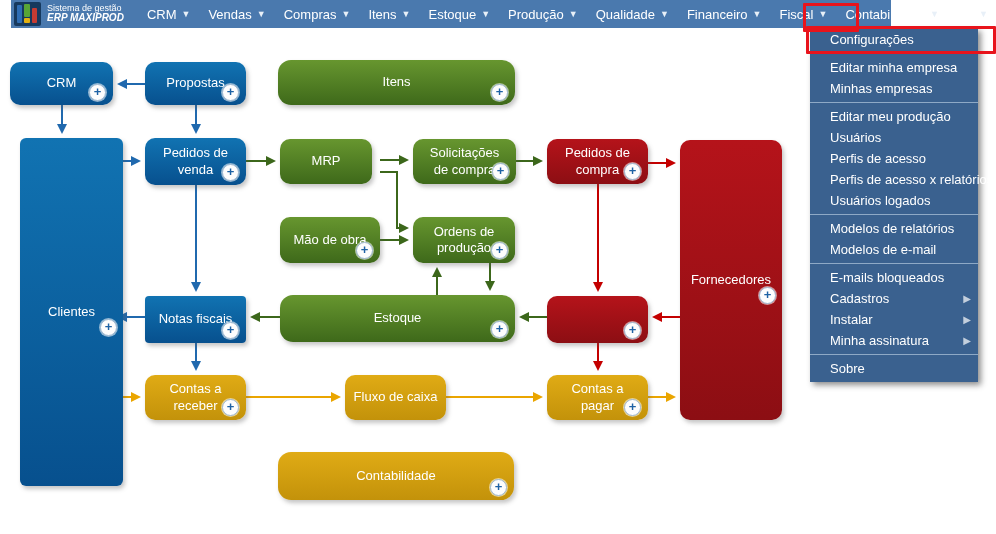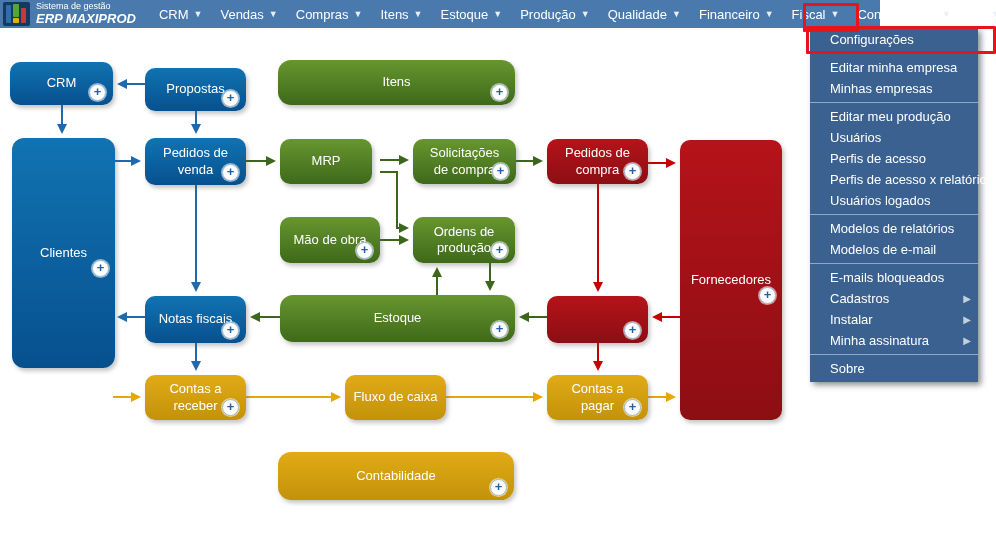--- a/index.html
+++ b/index.html
@@ -1,32 +1,32 @@
 <!DOCTYPE html>
 <html style="--navbar-bg: #4a79ae; --menu-bg: #3a618f; --annotation-red: #e8141c; --node-blue-top: #1173b2; --node-blue-bottom: #07508e; --node-green-top: #67962f; --node-green-bottom: #3e691a; --node-red-top: #b5131a; --node-red-bottom: #8c0e13; --node-gold-top: #e0ab15; --node-gold-bottom: #c3920a; --edge-blue: #2069ae; --edge-green: #3c671b; --edge-red: #c40000; --edge-gold: #eaa500;"><head>
 <meta charset="utf-8">
 <style>
   html,body{margin:0;padding:0;background:#fff;}
   .page{position:relative;width:996px;height:534px;overflow:hidden;
         font-family:"Liberation Sans","DejaVu Sans",sans-serif;background:#fff;}
 
   
-  .navbar{position:absolute;left:0;top:0;width:880px;height:28px;
+  .navbar{position:absolute;left:11px;top:0;width:880px;height:28px;
           background:var(--navbar-bg);display:flex;align-items:center;z-index:10;}
   .logo{display:flex;align-items:center;height:28px;padding-left:3px;cursor:pointer;}
   .logo-mark{width:27px;height:24px;background:#16395e;border-radius:2px;position:relative;margin-right:6px;}
   .logo-mark span{position:absolute;bottom:3px;border-radius:1px;}
   .logo-mark .b1{left:3px;width:5px;height:18px;background:#2e6db4;}
   .logo-mark .b2{left:10px;width:6px;height:13px;background:#58a536;}
   .logo-mark .b3{left:10px;width:6px;height:5px;background:#e2b012;bottom:3px;}
   .logo-mark .b2{bottom:9px;}
   .logo-mark .b4{left:18px;width:5px;height:15px;background:#c43b33;}
   .logo-text{line-height:1.05;color:#fff;white-space:nowrap;}
   .logo-sub{font-size:9px;}
-  .logo-title{font-size:13px;font-weight:bold;font-style:italic;}
+  .logo-title{font-size:10px;font-weight:bold;font-style:italic;}
   .nav-menu{display:flex;align-items:center;margin-left:14px;}
   .nav-item{display:flex;align-items:center;color:#fff;font-size:13px;
             padding:0 9px;height:28px;cursor:pointer;white-space:nowrap;}
   .nav-item .caret{font-size:9px;margin-left:5px;color:#e8f0f8;}
   .nav-right{display:flex;align-items:center;margin-left:2px;}
   .gear-glyph{font-size:17px;line-height:17px;}
 
   
   #edges{position:absolute;left:0;top:0;width:996px;height:534px;z-index:1;}
   .node{position:absolute;z-index:2;display:flex;align-items:center;justify-content:center;
@@ -162,29 +162,29 @@
       <polyline points="246,397 339,397" fill="none" stroke="#eaa500" stroke-width="2" marker-end="url(#arr-gold)"></polyline>
       <polyline points="446,397 541,397" fill="none" stroke="#eaa500" stroke-width="2" marker-end="url(#arr-gold)"></polyline>
       <polyline points="648,397 674,397" fill="none" stroke="#eaa500" stroke-width="2" marker-end="url(#arr-gold)"></polyline>
     </svg>
 
   <div id="nodes">
       <div class="node blue" style="left: 10px; top: 62px; width: 103px; height: 43px; border-radius: 10px;">
         <span>CRM</span>
         <span class="plus">+</span>
       </div>
-      <div class="node blue" style="left: 145px; top: 68px; width: 101px; height: 43px; border-radius: 10px;">
+      <div class="node blue" style="left: 145px; top: 62px; width: 101px; height: 43px; border-radius: 10px;">
         <span>Propostas</span>
         <span class="plus">+</span>
       </div>
       <div class="node green" style="left: 278px; top: 60px; width: 237px; height: 45px; border-radius: 13px;">
         <span>Itens</span>
         <span class="plus">+</span>
       </div>
-      <div class="node blue tall" style="left: 12px; top: 138px; width: 103px; height: 230px; border-radius: 12px;">
+      <div class="node blue tall" style="left: 20px; top: 138px; width: 103px; height: 348px; border-radius: 6px;">
         <span>Clientes</span>
         <span class="plus">+</span>
       </div>
       <div class="node blue" style="left: 145px; top: 138px; width: 101px; height: 47px; border-radius: 10px;">
         <span>Pedidos de venda</span>
         <span class="plus">+</span>
       </div>
       <div class="node green" style="left: 280px; top: 139px; width: 92px; height: 45px; border-radius: 10px;">
         <span>MRP</span>
       </div>
@@ -205,21 +205,21 @@
         <span class="plus">+</span>
       </div>
       <div class="node green" style="left: 413px; top: 217px; width: 102px; height: 46px; border-radius: 10px;">
         <span>Ordens de produção</span>
         <span class="plus">+</span>
       </div>
       <div class="node green" style="left: 280px; top: 295px; width: 235px; height: 47px; border-radius: 13px;">
         <span>Estoque</span>
         <span class="plus">+</span>
       </div>
-      <div class="node blue" style="left: 145px; top: 296px; width: 101px; height: 47px; border-radius: 10px;">
+      <div class="node blue" style="left: 145px; top: 296px; width: 101px; height: 47px; border-radius: 4px;">
         <span>Notas fiscais</span>
         <span class="plus">+</span>
       </div>
       <div class="node red" style="left: 547px; top: 296px; width: 101px; height: 47px; border-radius: 10px;">
         <span class="plus">+</span>
       </div>
       <div class="node gold" style="left: 145px; top: 375px; width: 101px; height: 45px; border-radius: 10px;">
         <span>Contas a receber</span>
         <span class="plus">+</span>
       </div>

